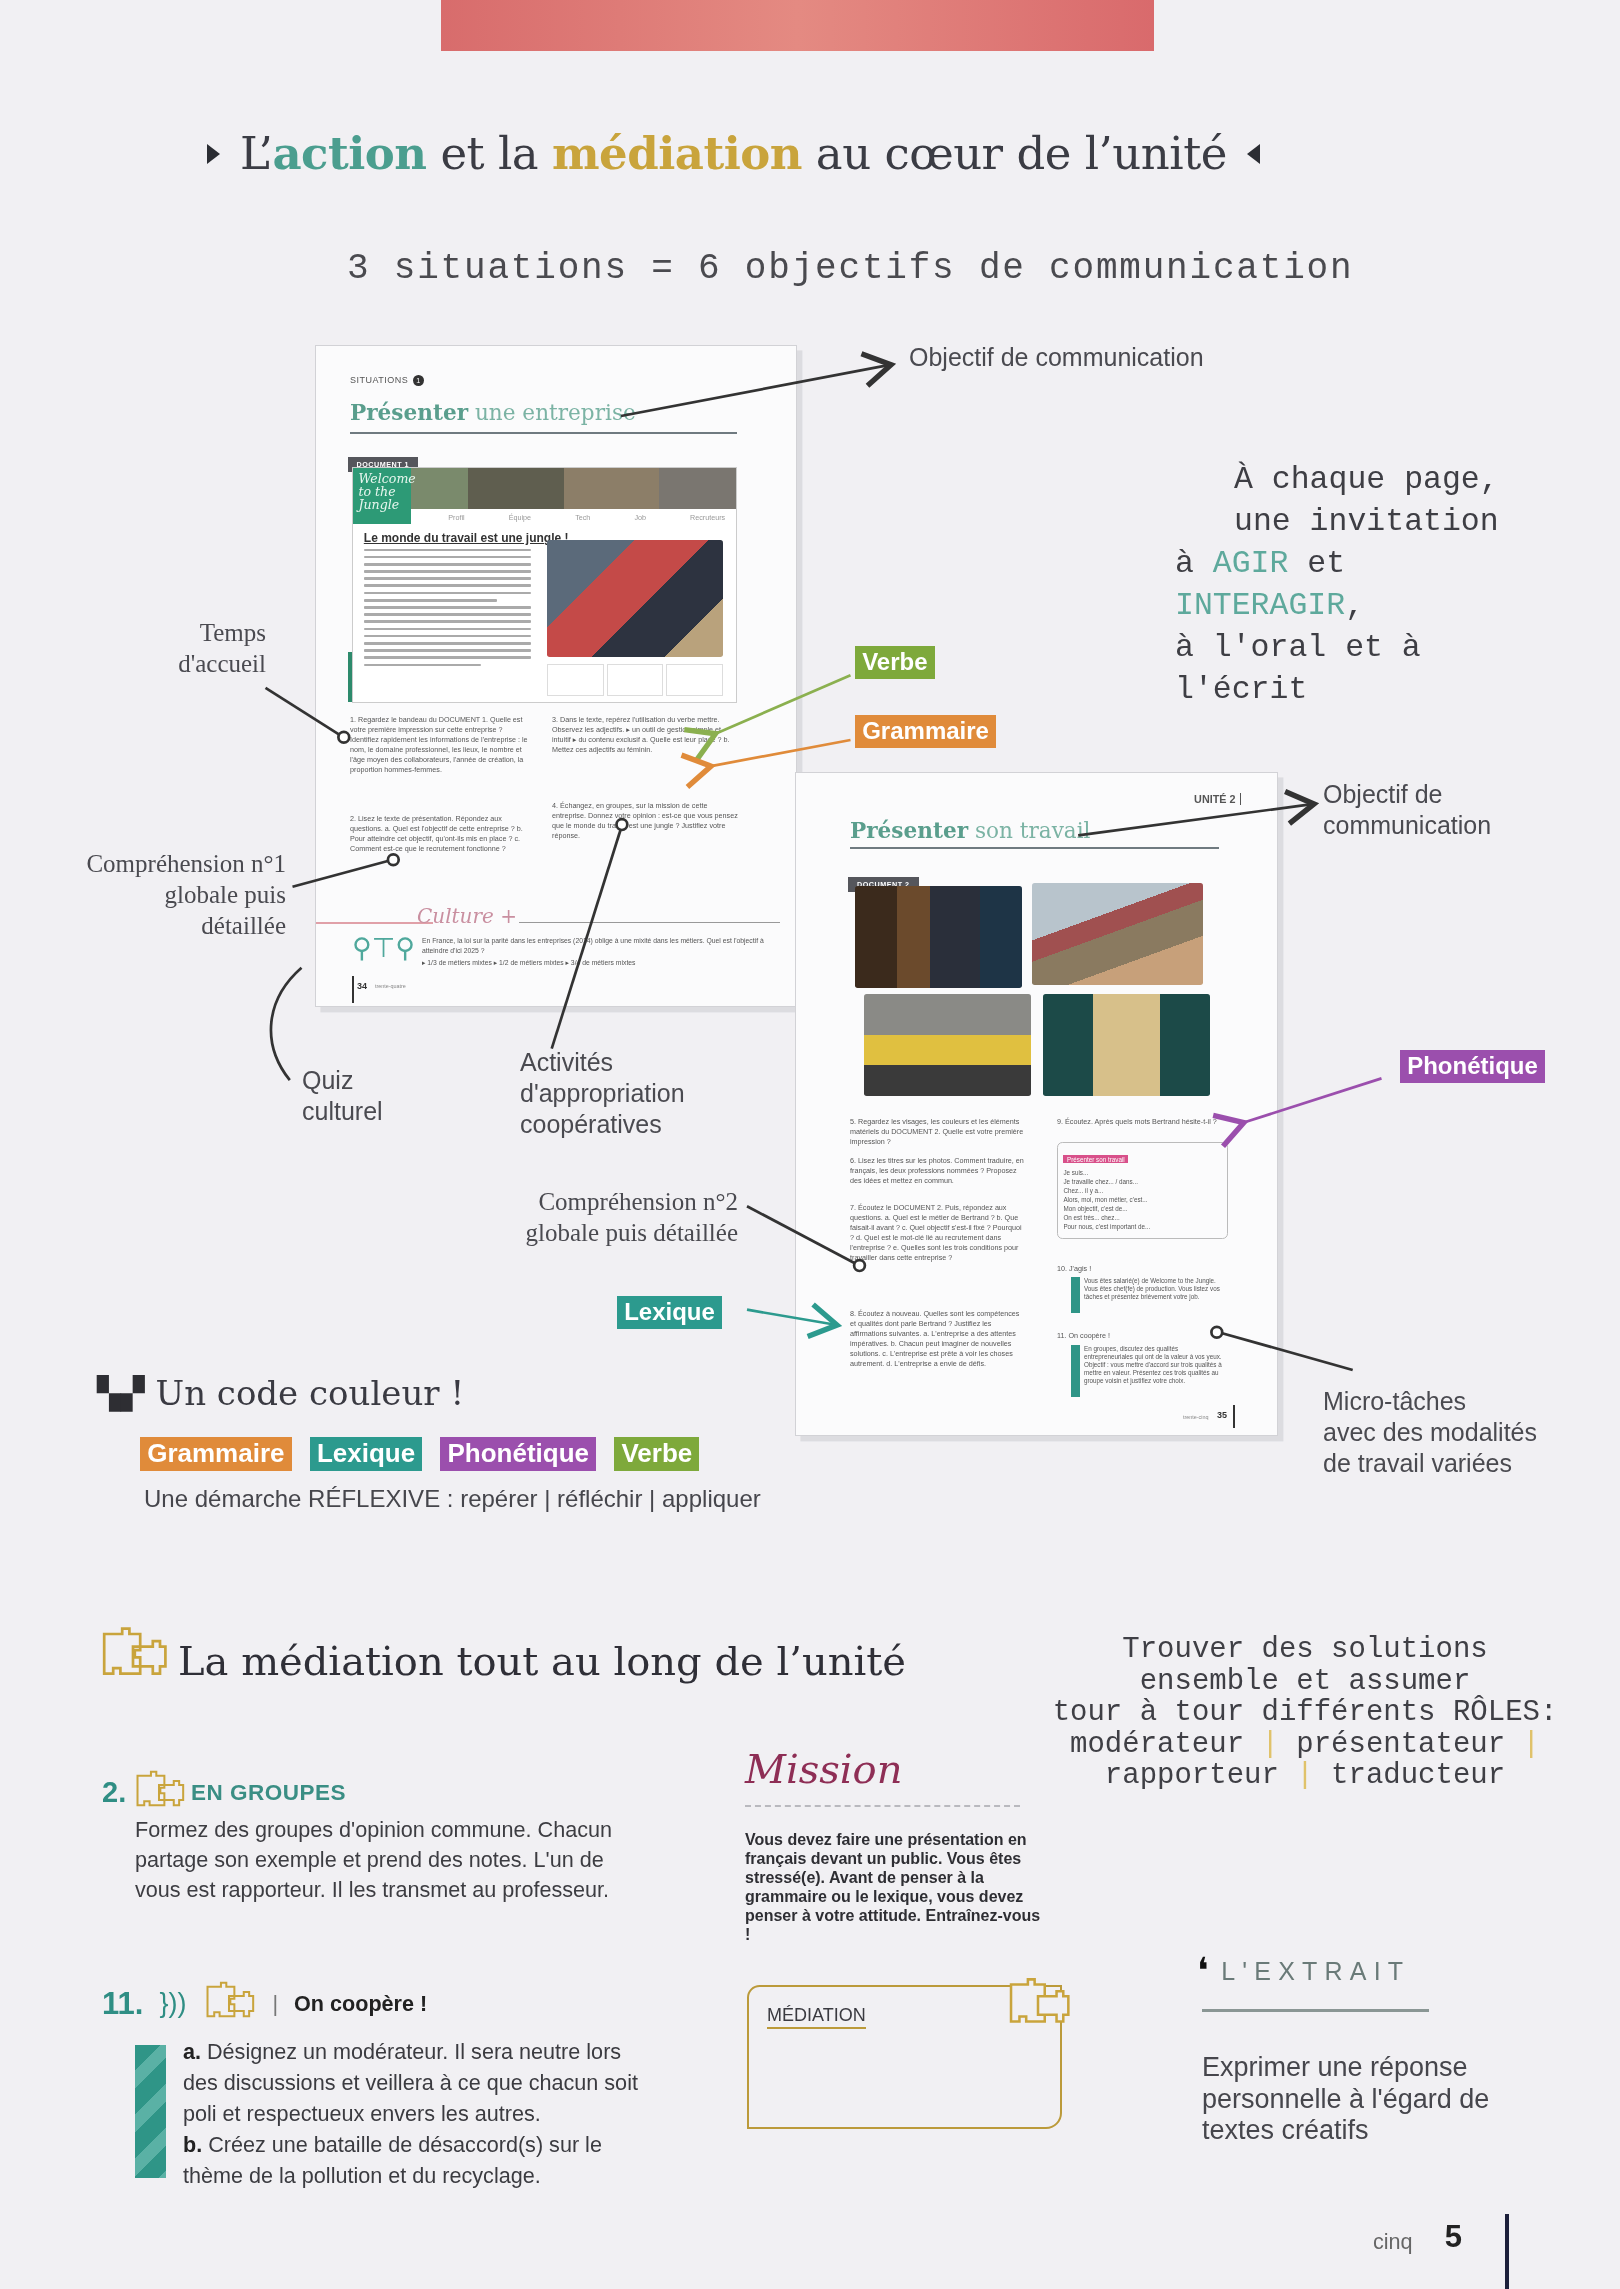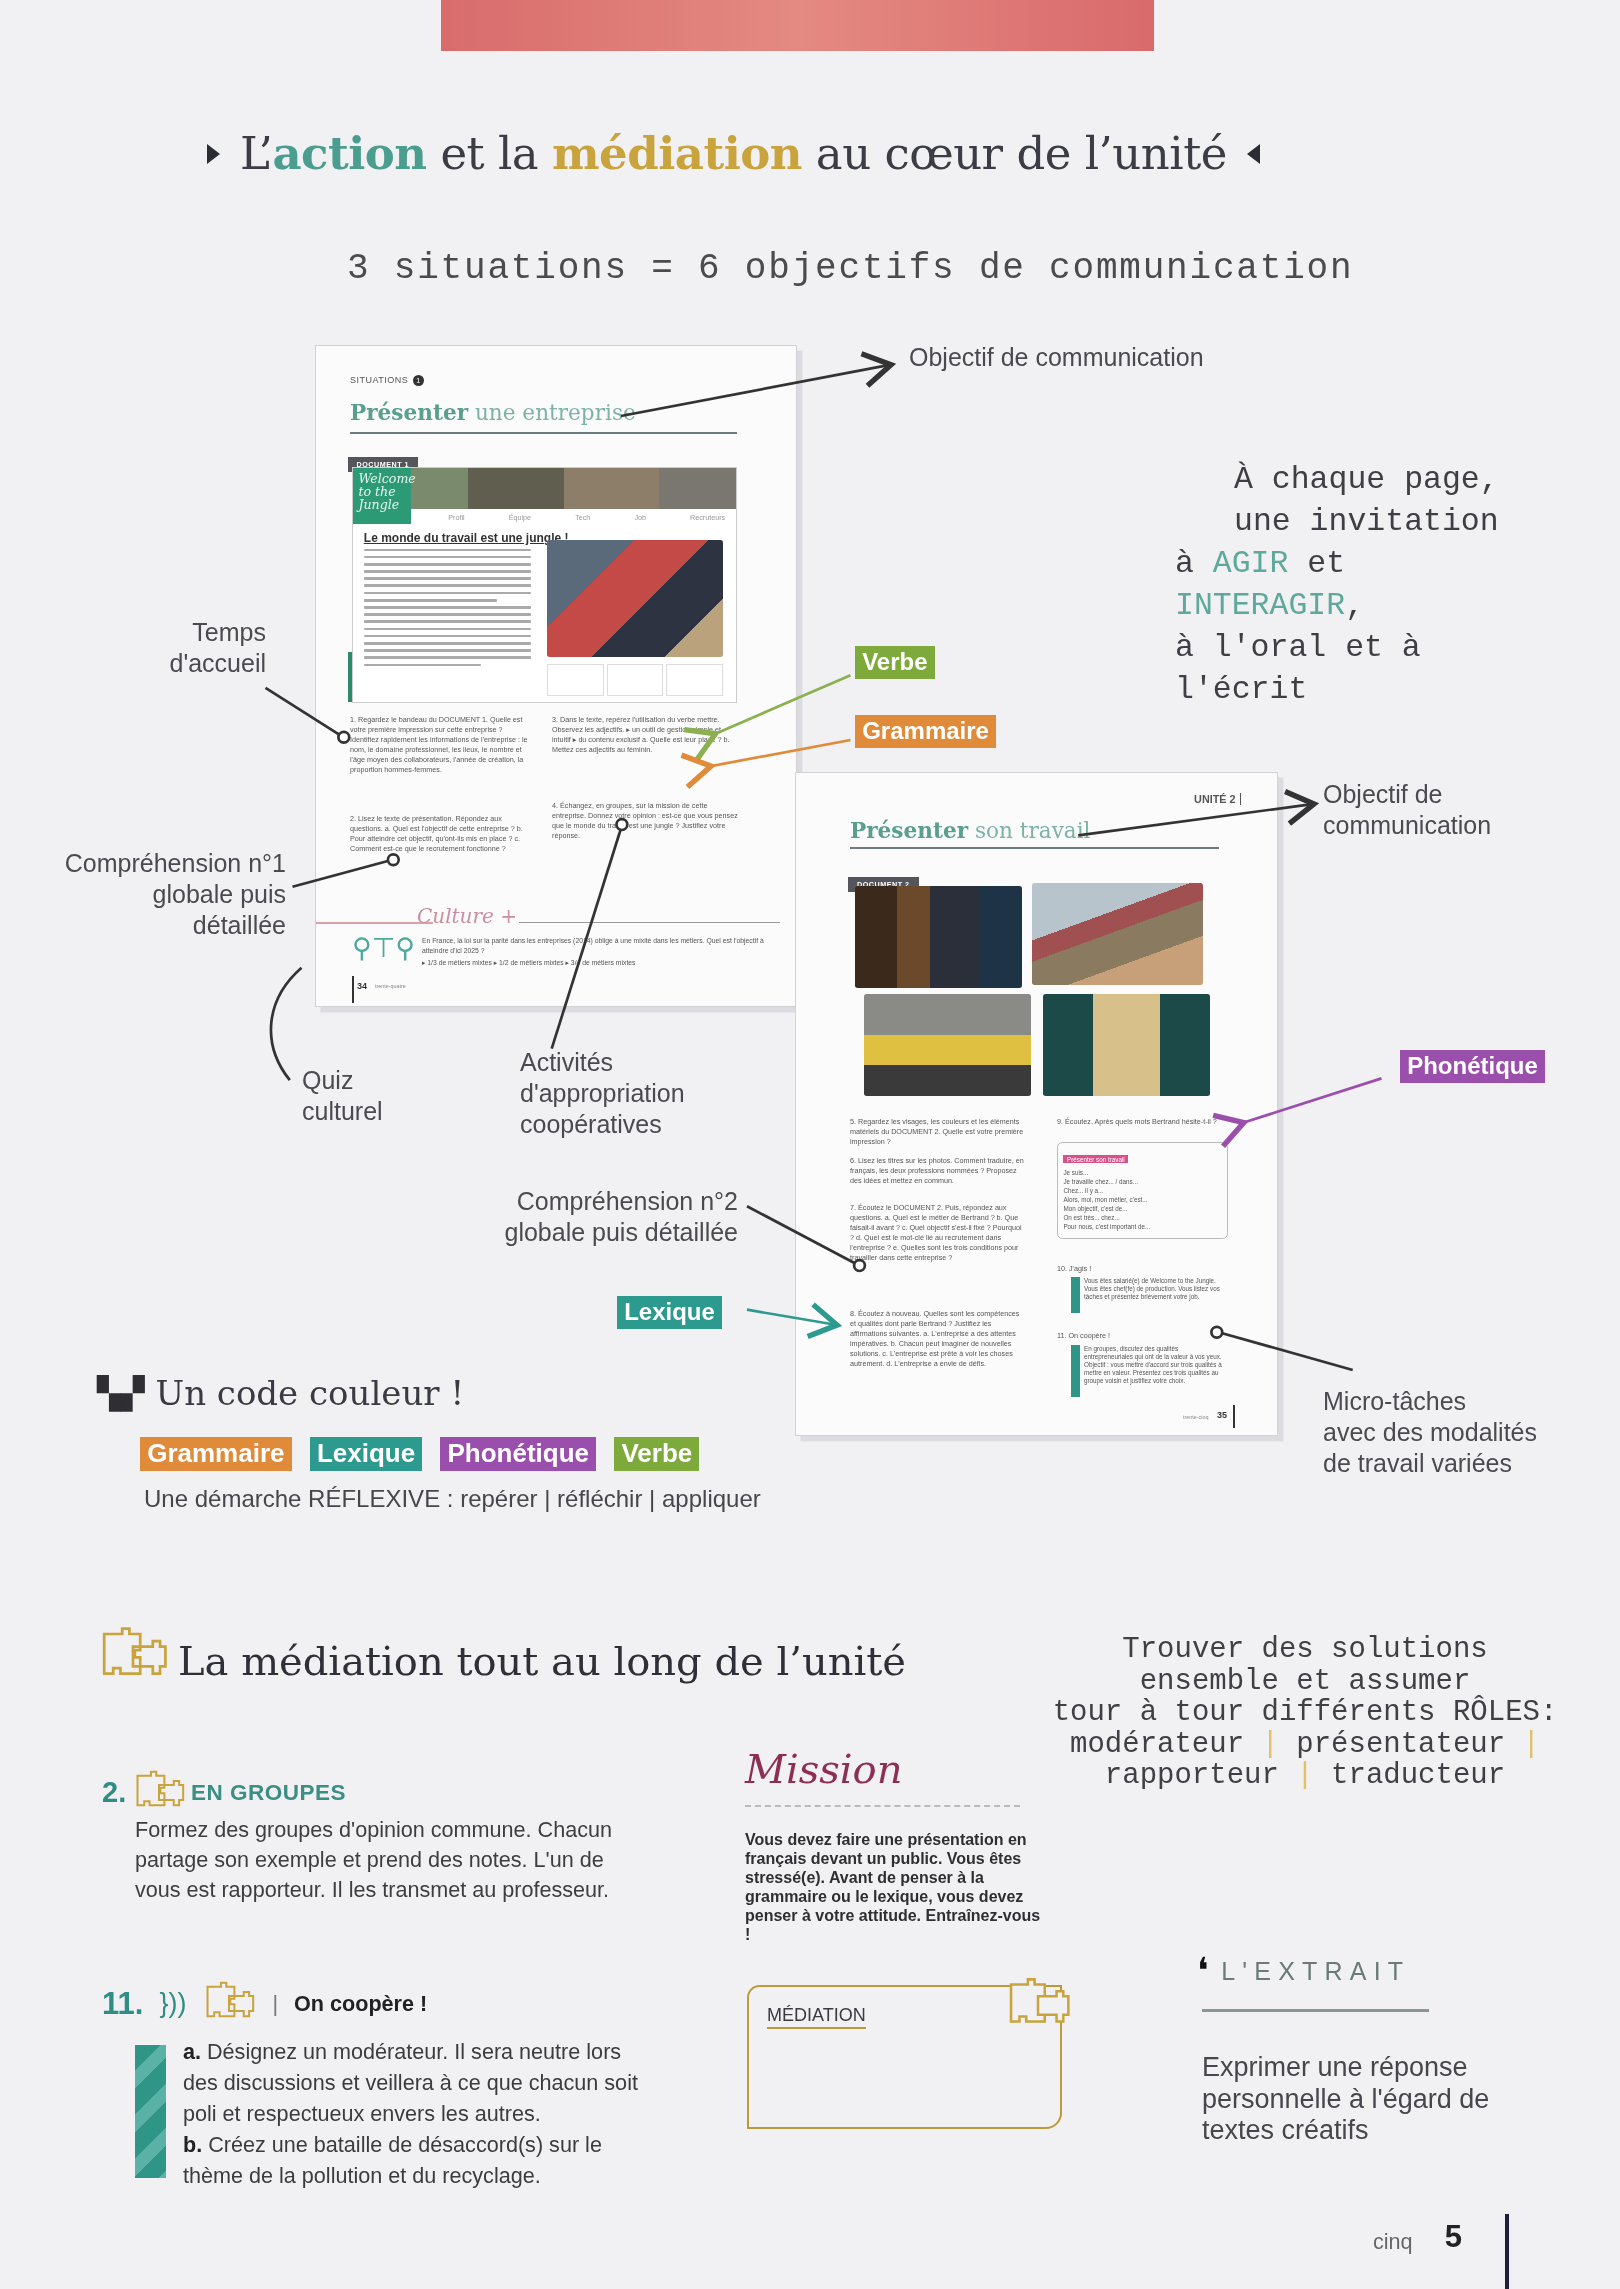--- a/index.html
+++ b/index.html
@@ -43,21 +43,21 @@
   .banner { background: linear-gradient(90deg,#2f8f6f 0 14%, #7a8a6c 14% 30%, #5f5e4f 30% 55%, #8c7e68 55% 80%, #7a7670 80%); height: 41px; }
   .banner-logo { width: 58px; height: 56px; background: #2d9a76; color:#e8f7ef; font-size: 12.6px; font-family: "DejaVu Serif", serif; font-style: italic; line-height: 1; padding: 5.4px; }
   .navline { display:flex; justify-content: space-between; font-size: 7.2px; color:#999; padding: 3.6px 10.8px; }
   .text-lines div { height: 2.7px; background: #aaa; margin: 4.5px 0; border-radius: 0.9px;}
   .photo { border-radius: 2.7px; }
 
   .q-text { font-size: 7.2px; color: #555; line-height: 10px; }
 
   
   .ann { font-size: 25px; color: #4a4a50; line-height: 31px; }
-  .ann-right { text-align: right; }
+  .ann-right { text-align: right; font-family: Liberation Serif, serif; }
   .tag { color: #fff; font-weight: bold; padding: 0.9px 7.2px 2.7px; display: inline-block; font-size: 24px; line-height: 29px; }
   .tag-verbe { background: #7ea93b; }
   .tag-gram { background: #e08b3a; }
   .tag-lex { background: #2c9a8e; }
   .tag-phon { background: #9b4fad; }
 
   .invite { left: 1175px; top: 459px; width: 378px; font-size: 31.5px; line-height: 42px; color: #3e3e44; text-align: left; }
   .invite .teal { color: #5ea99c; }
 
   

